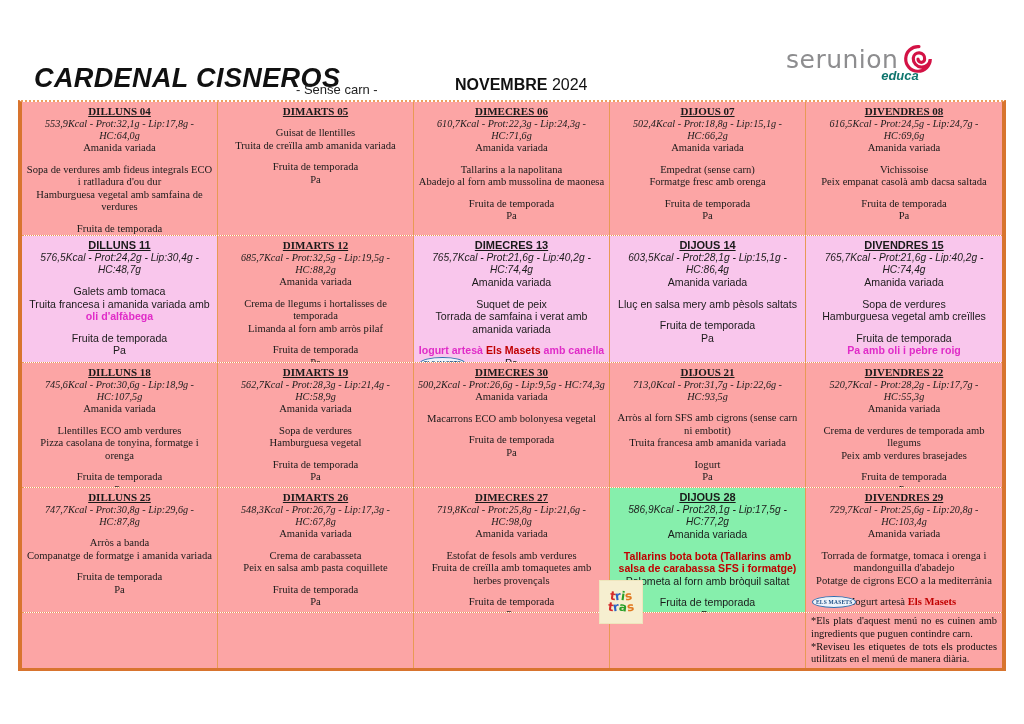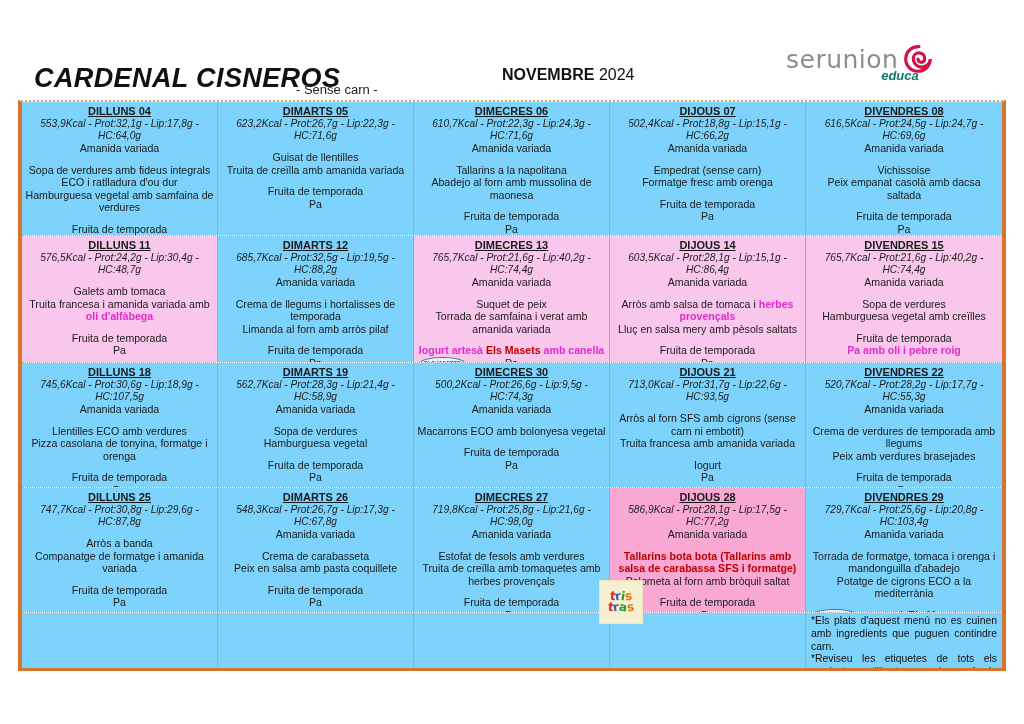--- a/index.html
+++ b/index.html
@@ -1,41 +1,41 @@
 <!DOCTYPE html>
 <html><head>
 <meta charset="utf-8">
 <style>
   html,body{margin:0;padding:0;background:#ffffff;}
   body{width:1024px;height:724px;position:relative;font-family:"Liberation Sans",sans-serif;color:#1a1a1a;overflow:hidden;}
 
   
   .page-title{position:absolute;left:34px;top:63px;font-size:27px;font-weight:bold;font-style:italic;letter-spacing:.4px;color:#111;}
   .subtitle{position:absolute;left:296px;top:82px;font-size:13px;color:#222;}
-  .month-year{position:absolute;left:455px;top:66px;font-size:16px;color:#111;margin-left:47px;}
+  .month-year{position:absolute;left:455px;top:76px;font-size:16px;color:#111;}
   .month-year .m{font-weight:bold;}
   .brand{position:absolute;left:786px;top:42px;width:150px;text-align:center;}
   .brand-row{display:flex;align-items:center;}
   .brand-name{font-size:25px;color:#8d8d8f;letter-spacing:.5px;font-family:"DejaVu Sans",sans-serif;}
   .brand-swirl{width:34px;height:34px;margin-left:3px;}
   .brand-sub{font-size:13px;font-weight:bold;font-style:italic;color:#0f766e;margin-top:-8px;margin-left:78px;}
 
   
   .menu-table{position:absolute;left:18px;top:100px;width:988px;box-sizing:border-box;
     border-left:4px solid #d8742e;border-right:4px solid #d8742e;
     border-top:2px dotted #eda05f;border-bottom:3px solid #d8742e;background:#fff;}
   .mrow{display:grid;grid-template-columns:repeat(5,1fr);border-bottom:1px dotted #e89a55;box-sizing:border-box;}
   .mrow-0{height:134px;}.mrow-1{height:127px;}.mrow-2{height:125px;}.mrow-3{height:125px;}
   .mrow-foot{height:55px;border-bottom:none;}
   .cell{border-right:1px solid #e89a55;box-sizing:border-box;text-align:center;
     padding:3px 3px 0 3px;overflow:hidden;position:relative;}
   .cell:last-child{border-right:none;}
-  .bg-white{background:#7dd3fc;}
+  .bg-white{background:#fca5a5;font-family:Liberation Serif, serif;}
   .bg-pink{background:#f9c6ec;}
-  .bg-salmon{background:#f9a8d4;}
+  .bg-salmon{background:#86efac;}
   .day-header{font-weight:bold;font-size:11px;text-decoration:underline;line-height:13px;}
   .nutrition{font-style:italic;font-size:10.2px;line-height:12px;color:#1c1c1c;}
   .line{font-size:10.6px;line-height:12.6px;}
   .line.blank{height:9px;}
   .seg-m{color:#e02cc8;font-weight:bold;}
   .seg-r{color:#c00000;font-weight:bold;}
   .line.has-badge{position:relative;}
   .masets-badge{position:absolute;left:3px;top:0px;display:inline-block;border:1px solid #2f6fb0;
     border-radius:50%;font-size:5.5px;font-weight:bold;color:#1c4f86;background:#eef3fa;
     padding:2px 3px;line-height:6px;letter-spacing:.2px;white-space:nowrap;}
@@ -79,21 +79,20 @@
         <div class="nutrition">553,9Kcal - Prot:32,1g - Lip:17,8g - HC:64,0g</div>
         <div class="line"><span>Amanida variada</span></div>
         <div class="line blank"></div>
         <div class="line"><span>Sopa de verdures amb fideus integrals ECO i ratlladura d'ou dur</span></div>
         <div class="line"><span>Hamburguesa vegetal amb samfaina de verdures</span></div>
         <div class="line blank"></div>
         <div class="line"><span>Fruita de temporada</span></div>
       </div>
       <div class="cell bg-white">
         <div class="day-header">DIMARTS 05</div>
-        <div class="nutrition">623,2Kcal - Prot:26,7g - Lip:22,3g - HC:71,6g</div>
         <div class="line blank"></div>
         <div class="line"><span>Guisat de llentilles</span></div>
         <div class="line"><span>Truita de creïlla amb amanida variada</span></div>
         <div class="line blank"></div>
         <div class="line"><span>Fruita de temporada</span></div>
         <div class="line"><span>Pa</span></div>
       </div>
       <div class="cell bg-white">
         <div class="day-header">DIMECRES 06</div>
         <div class="nutrition">610,7Kcal - Prot:22,3g - Lip:24,3g - HC:71,6g</div>
@@ -159,21 +158,20 @@
         <div class="line"><span>Torrada de samfaina i verat amb amanida variada</span></div>
         <div class="line blank"></div>
         <div class="line"><span class="seg-m">Iogurt artesà </span><span class="seg-r">Els Masets</span><span class="seg-m"> amb canella</span></div>
         <div class="line has-badge"><span class="masets-badge">ELS MASETS</span><span>Pa</span></div>
       </div>
       <div class="cell bg-pink">
         <div class="day-header">DIJOUS 14</div>
         <div class="nutrition">603,5Kcal - Prot:28,1g - Lip:15,1g - HC:86,4g</div>
         <div class="line"><span>Amanida variada</span></div>
         <div class="line blank"></div>
-        <div class="line"><span>Arròs amb salsa de tomaca i </span><span class="seg-m">herbes provençals</span></div>
         <div class="line"><span>Lluç en salsa mery amb pèsols saltats</span></div>
         <div class="line blank"></div>
         <div class="line"><span>Fruita de temporada</span></div>
         <div class="line"><span>Pa</span></div>
       </div>
       <div class="cell bg-pink">
         <div class="day-header">DIVENDRES 15</div>
         <div class="nutrition">765,7Kcal - Prot:21,6g - Lip:40,2g - HC:74,4g</div>
         <div class="line"><span>Amanida variada</span></div>
         <div class="line blank"></div>
@@ -260,21 +258,21 @@
         <div class="line blank"></div>
         <div class="line"><span>Fruita de temporada</span></div>
         <div class="line"><span>Pa</span></div>
       </div>
       <div class="cell bg-white">
         <div class="day-header">DIMECRES 27</div>
         <div class="nutrition">719,8Kcal - Prot:25,8g - Lip:21,6g - HC:98,0g</div>
         <div class="line"><span>Amanida variada</span></div>
         <div class="line blank"></div>
         <div class="line"><span>Estofat de fesols amb verdures</span></div>
-        <div class="line"><span>Truita de creïlla amb tomaquetes amb herbes provençals</span></div>
+        <div class="line"><span>Fruita de creïlla amb tomaquetes amb herbes provençals</span></div>
         <div class="line blank"></div>
         <div class="line"><span>Fruita de temporada</span></div>
         <div class="line"><span>Pa</span></div>
       </div>
       <div class="cell bg-salmon">
         <div class="day-header">DIJOUS 28</div>
         <div class="nutrition">586,9Kcal - Prot:28,1g - Lip:17,5g - HC:77,2g</div>
         <div class="line"><span>Amanida variada</span></div>
         <div class="line blank"></div>
         <div class="line"><span class="seg-r">Tallarins bota bota (Tallarins amb salsa de carabassa SFS i formatge)</span></div>

